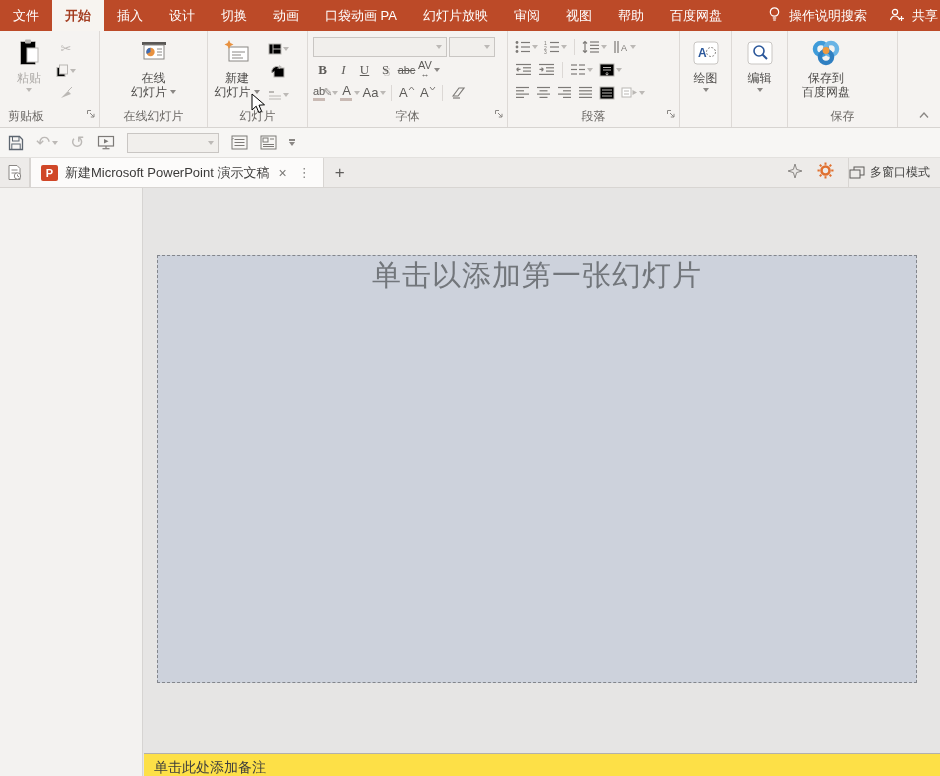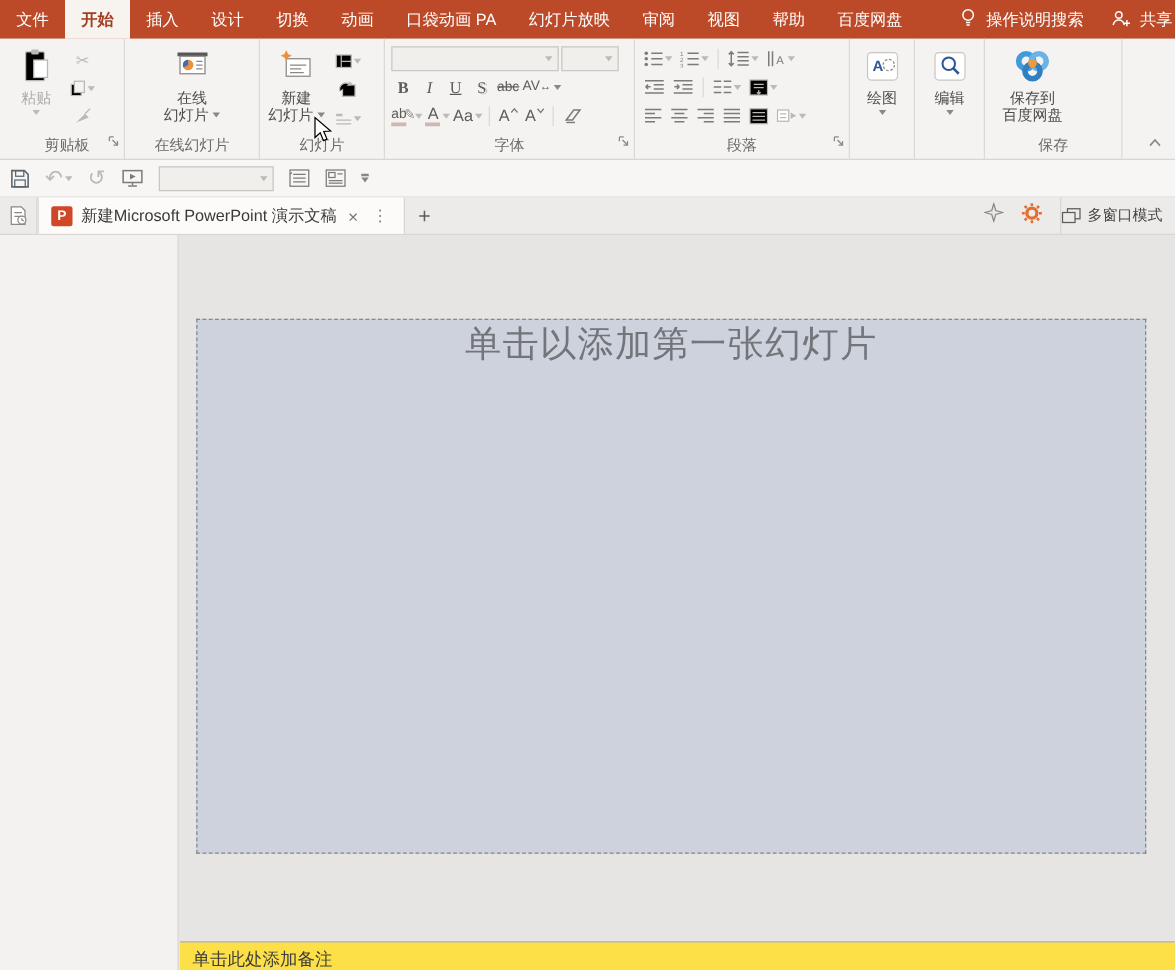--- a/index.html
+++ b/index.html
@@ -29,21 +29,21 @@
   .frow { display:flex; align-items:center; height:23px; padding:0 2px; gap:2px; }
   .combo { height:20px; background:#f1efec; border:1px solid #c9c6c3; display:flex; align-items:center; justify-content:flex-end; padding-right:4px; }
   .fbtn { min-width:19px; height:20px; display:flex; align-items:center; justify-content:center; font-size:13px; color:#5d5b58; }
   .fbtn.glyph { font-family:"Liberation Serif","DejaVu Serif",serif; }
   .vsep { width:1px; height:16px; background:#dcd8d5; margin:0 3px; }
   .pbtn { height:20px; display:flex; align-items:center; gap:1px; padding:0 2px; }
   svg.lic line, svg.lic path, svg.lic rect, svg.lic circle, svg.lic polyline { stroke:#7d7a77; fill:none; stroke-width:1.2; }
   svg.lic .fl { fill:#7d7a77; stroke:none; }
   svg.dis line, svg.dis path, svg.dis rect, svg.dis circle, svg.dis polyline { stroke:#bab7b4; }
   svg.dis .fl { fill:#bab7b4; stroke:none; }
-  .av { display:flex; flex-direction:row; align-items:center; font-size:11px; line-height:9px; color:#5d5b58; }
+  .av { display:flex; flex-direction:column; align-items:center; font-size:11px; line-height:9px; color:#5d5b58; }
   .fc { display:flex; flex-direction:column; align-items:center; line-height:12px; }
   .fc .bar { width:12px; height:3px; background:#c9bab4; margin-top:1px; }
 
   
   .qat { position:absolute; top:128px; left:0; right:0; height:30px; background:#f7f6f4; border-bottom:1px solid #e3e1de; display:flex; align-items:center; padding-left:8px; gap:12px; }
   .qico { color:#918e8b; font-size:15px; line-height:1; display:flex; align-items:center; }
   .qico.dis { color:#bcb9b6; }
 
   
   .doctabs { position:absolute; top:158px; left:0; right:0; height:30px; background:#edebe9; border-bottom:1px solid #d8d5d2; display:flex; align-items:stretch; }
@@ -131,21 +131,21 @@
             </svg>
           <span class="dd dis"></span>
         </div>
         <div class="minibtn">
           <svg class="dis" width="13" height="13" viewBox="0 0 13 13">
               <path class="fl" d="M1,12 L5,8 L8,5 L11,8 Z"></path>
               <line x1="8" y1="5" x2="12" y2="1"></line>
             </svg>
         </div>
       </div>
-      <span class="grp-label" style="text-align:center;padding-left:8px">剪贴板</span>
+      <span class="grp-label" style="text-align:left;padding-left:8px">剪贴板</span>
       <span class="launcher">
         <svg width="10" height="10" viewBox="0 0 10 10">
             <path d="M1.5,1.5 H5 M1.5,1.5 V5" stroke="#8a8784" fill="none"></path>
             <path d="M4,4 L8,8 M8,4.8 V8 H4.8" stroke="#8a8784" fill="none"></path>
           </svg>
       </span>
     </div>
 
     <div class="grp" style="width:108px;justify-content:center;gap:4px">
       <div class="bigbtn">

